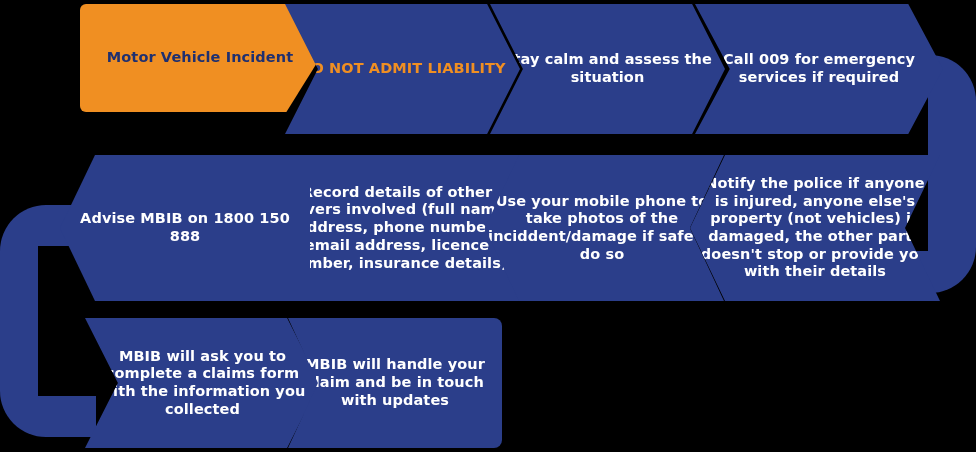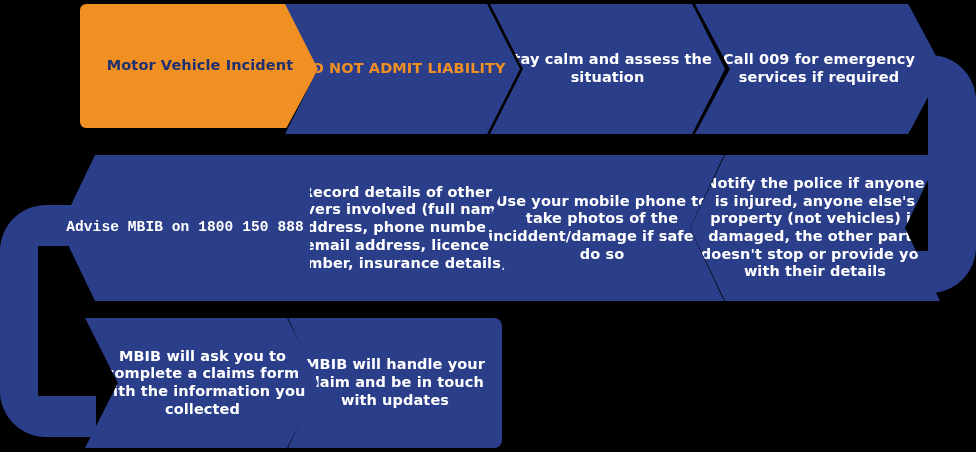--- a/index.html
+++ b/index.html
@@ -46,21 +46,20 @@
   .arrow-rn {
     clip-path: polygon(0% 0%, 86% 0%, 100% 50%, 86% 100%, 0% 100%, 14% 50%);
   }
   
   .arrow-ln {
     clip-path: polygon(14% 0%, 100% 0%, 86% 50%, 100% 100%, 14% 100%, 0% 50%);
   }
   
   .arrow-l {
     clip-path: polygon(14% 0%, 100% 0%, 100% 100%, 14% 100%, 0% 50%);
-    font-family: Liberation Mono, monospace;
   }
   
   .arrow-r-start {
     clip-path: polygon(0% 0%, 86% 0%, 100% 50%, 86% 100%, 0% 100%);
     border-radius: 6px 0 0 6px;
   }
   
   .arrow-end {
     clip-path: polygon(0% 0%, 100% 0%, 100% 100%, 0% 100%, 14% 50%);
     border-radius: 0 8px 8px 0;
@@ -88,21 +87,21 @@
 <body>
 
 <div id="flow-root">
 
   <div class="conn conn-right" style="left:888px; top:55px; width:88px; height:238px;"></div>
   <div class="conn-mask" style="left:860px; top:97px; width:68px; height:154px;"></div>
 
   <div class="conn conn-left" style="left:0px; top:205px; width:96px; height:232px;"></div>
   <div class="conn-mask" style="left:38px; top:246px; width:66px; height:150px;"></div>
 
-  <div class="chev c-orange arrow-r-start t-dark" style="left:80px; top:4px; width:240px; height:124px; font-size:14.5px;">
+  <div class="chev c-orange arrow-r-start t-dark" style="left:80px; top:4px; width:240px; height:108px; font-size:14.5px;">
     <span class="txt">Motor Vehicle Incident</span>
   </div>
 
   <div class="chev c-blue arrow-rn t-orange" style="left:285px; top:4px; width:235px; height:130px; font-size:14.5px;">
     <span class="txt">DO NOT ADMIT LIABILITY</span>
   </div>
 
   <div class="chev c-blue arrow-rn t-white" style="left:490px; top:4px; width:235px; height:130px; font-size:14.5px;">
     <span class="txt">Stay calm and assess the situation</span>
   </div>

